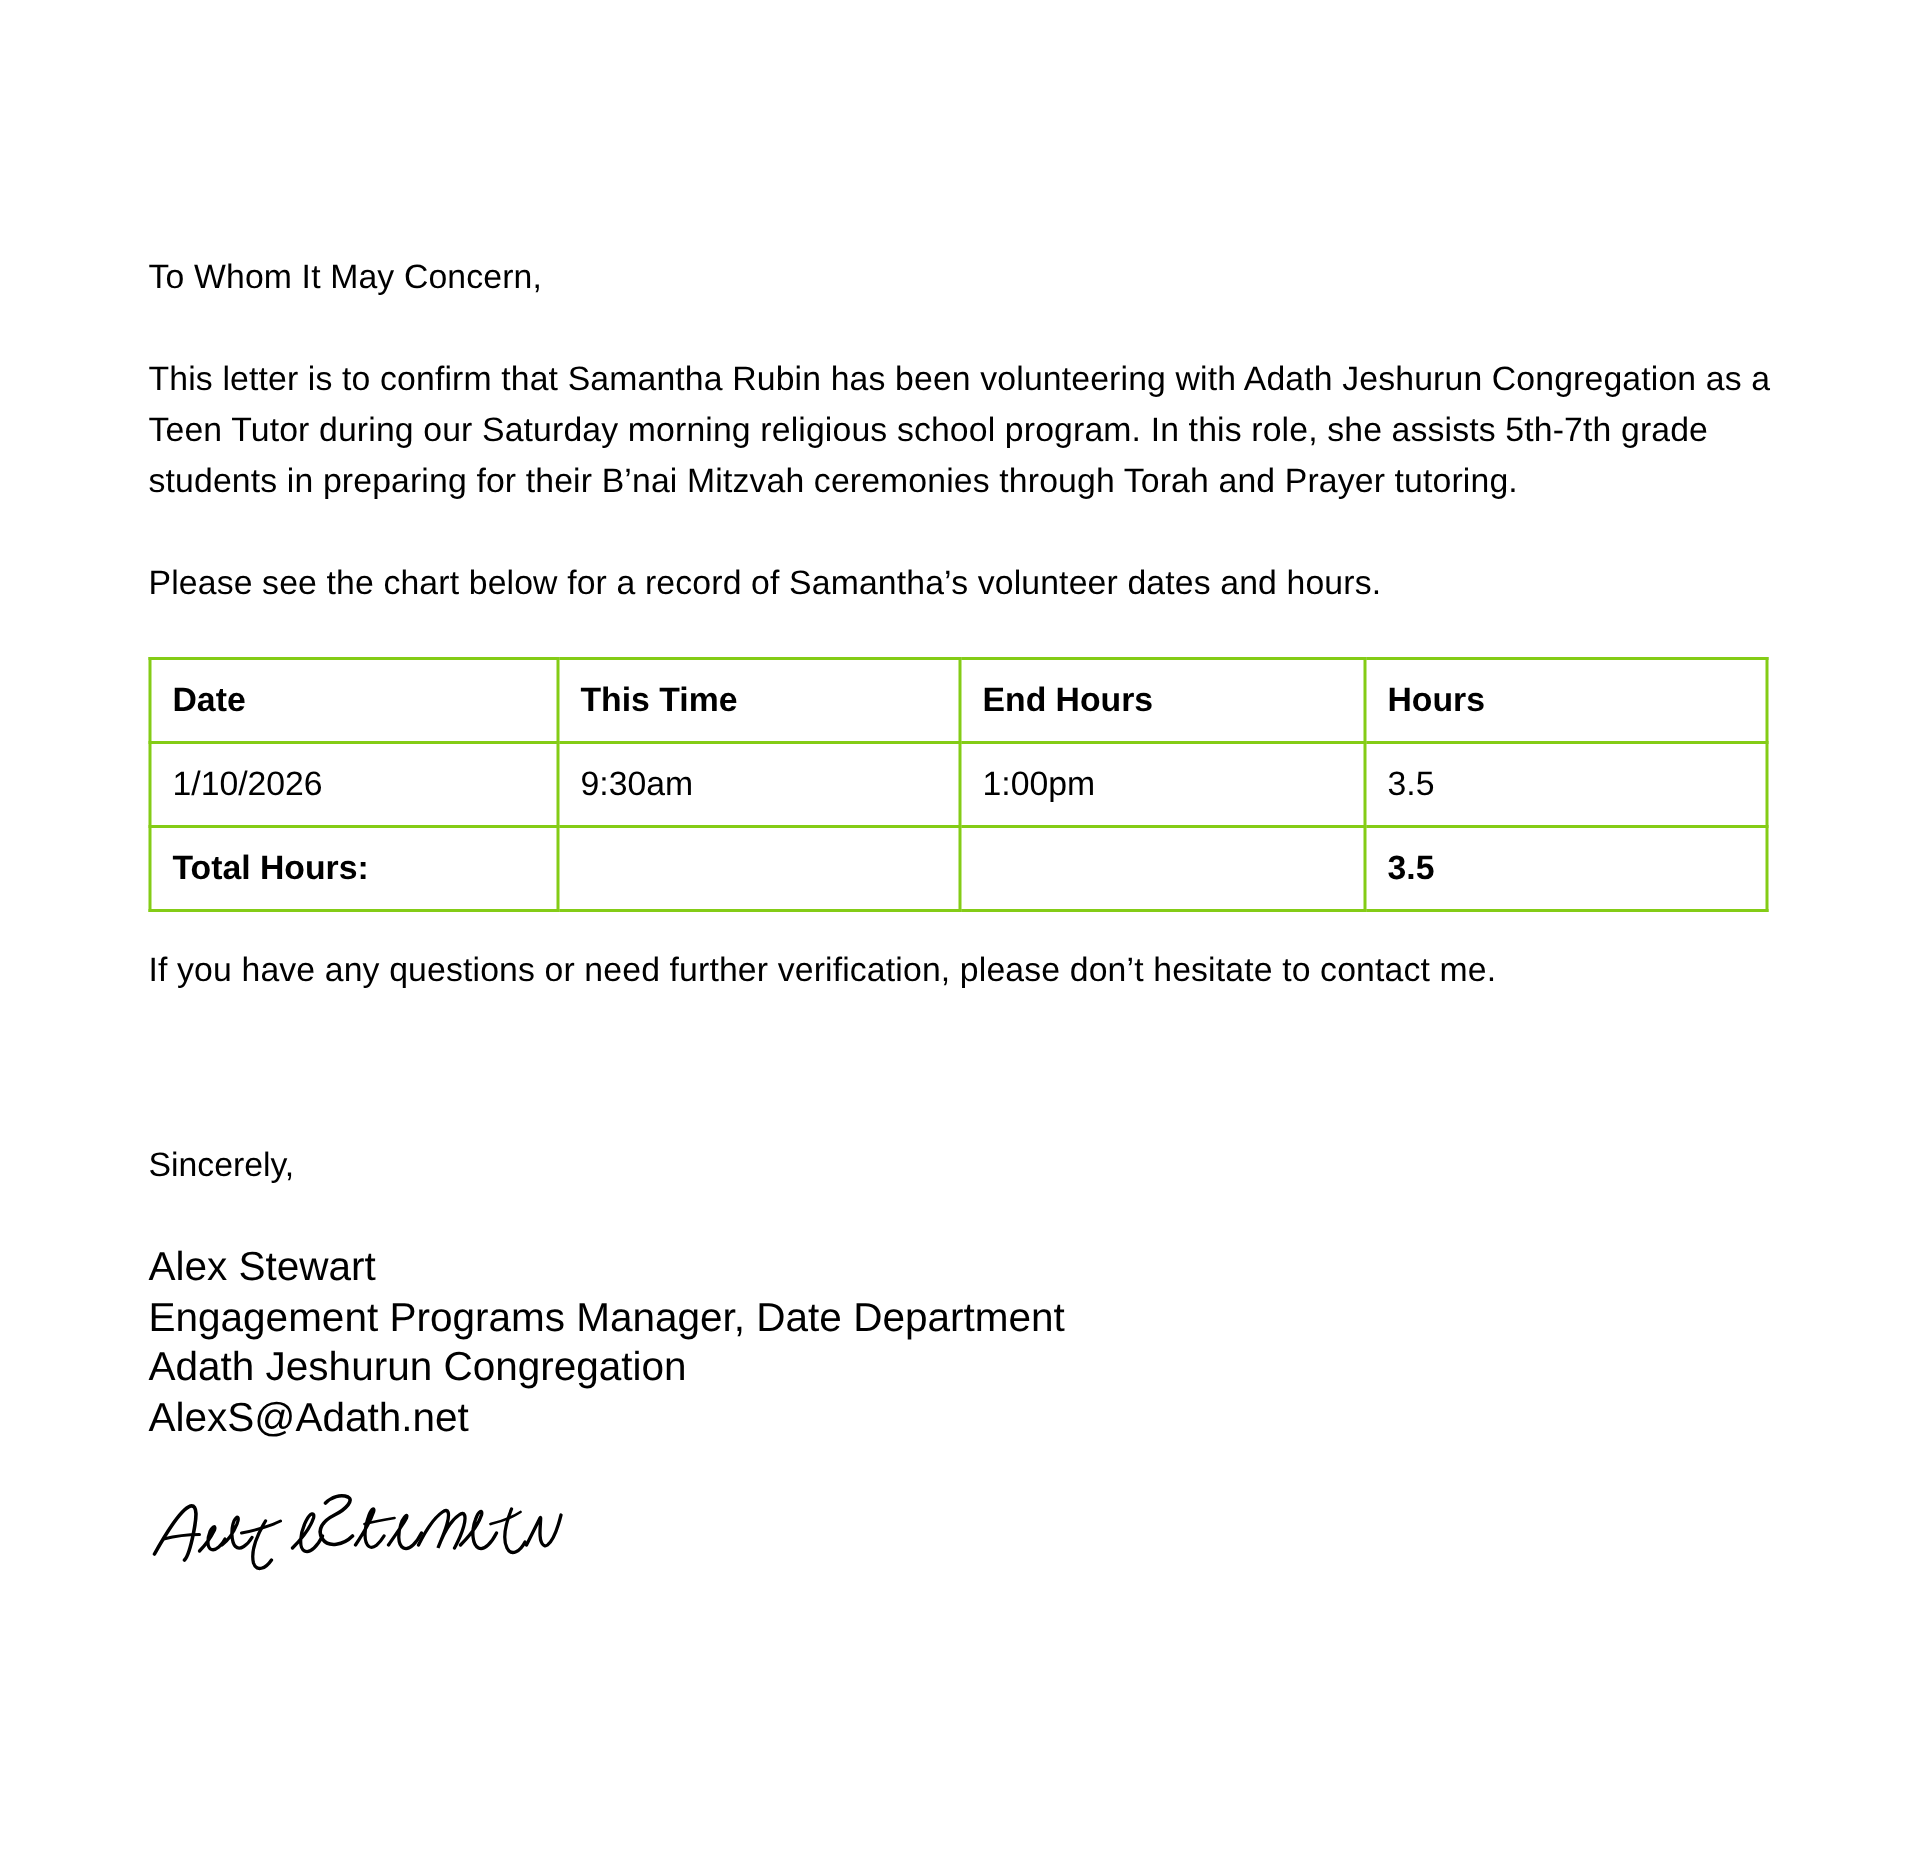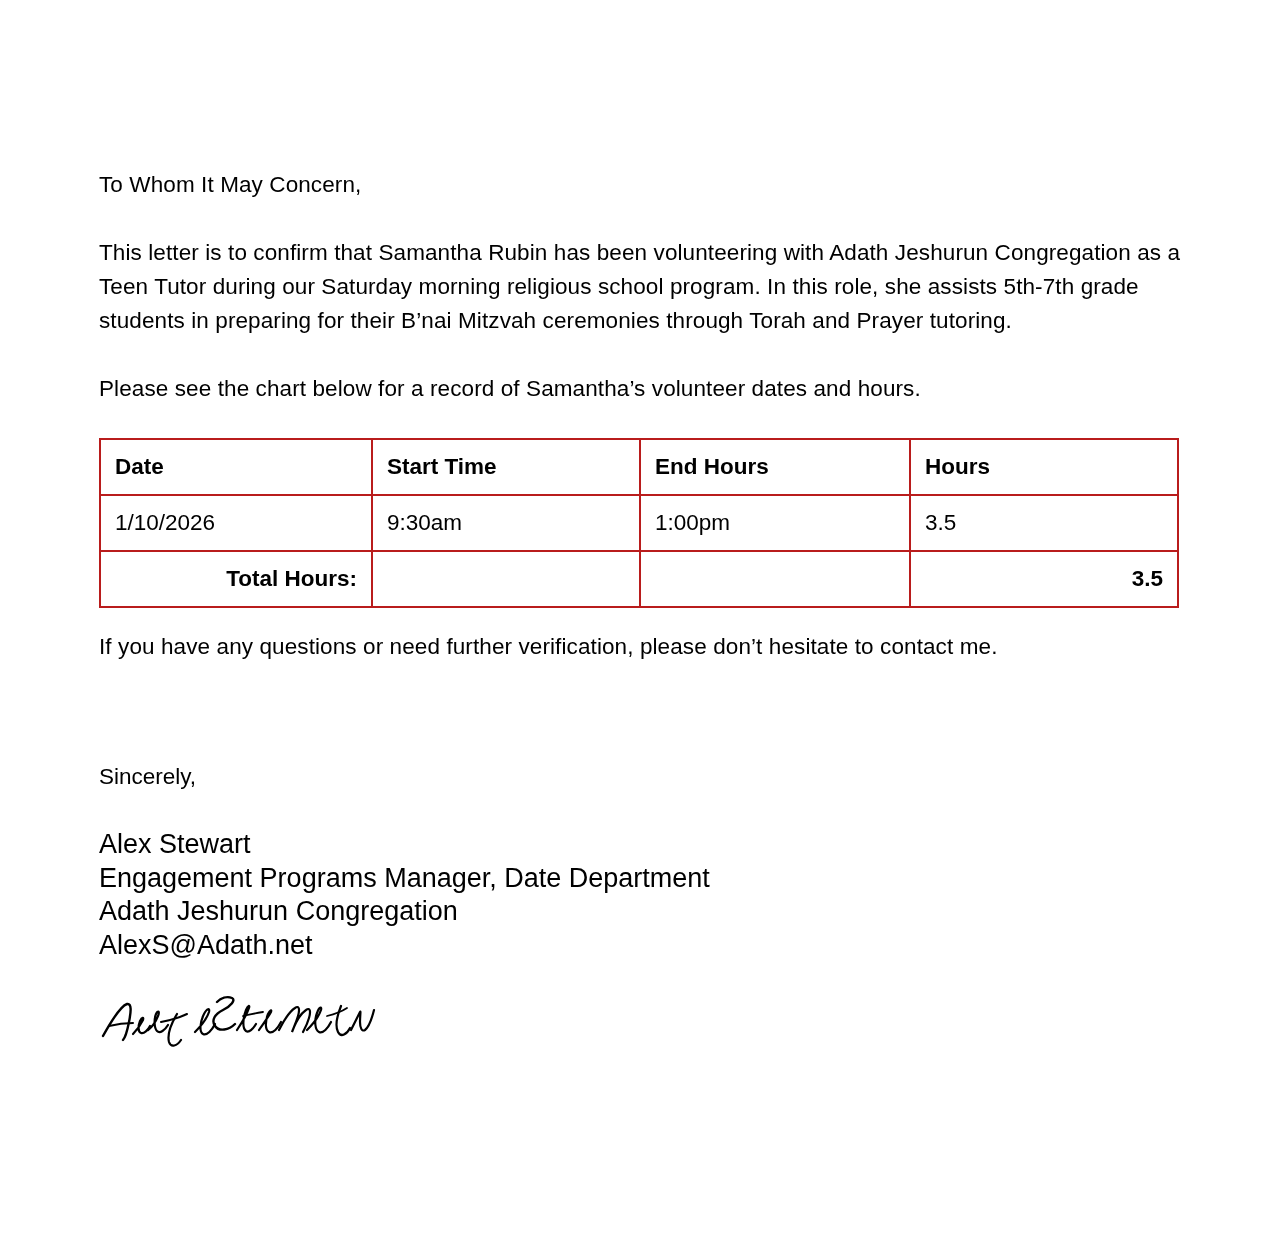--- a/index.html
+++ b/index.html
@@ -42,34 +42,33 @@
   .salutation {
     margin-bottom: 32px;
   }
   table.hours-table {
     border-collapse: collapse;
     width: 1078px;
     margin: 4px 0 22px 0;
     table-layout: fixed;
   }
   table.hours-table td, table.hours-table th {
-    border: 2px solid #b91c1c;
+    border: 2px solid #84cc16;
     padding: 10px 14px;
     font-size: 22.5px;
     line-height: 30px;
     text-align: left;
     vertical-align: middle;
     height: 34px;
   }
   table.hours-table th {
     font-weight: bold;
   }
   table.hours-table td.bold {
     font-weight: bold;
-    text-align: right;
   }
   col.c1 { width: 272px; }
   col.c2 { width: 268px; }
   col.c3 { width: 270px; }
   col.c4 { width: 268px; }
   .closing-para {
     margin-top: 26px;
     margin-bottom: 0;
   }
   .sign-block {
@@ -108,21 +107,21 @@
     <table class="hours-table">
       <colgroup>
         <col class="c1">
           <col class="c2">
           <col class="c3">
           <col class="c4">
       </colgroup>
       <thead>
         <tr>
           <th>Date</th>
-          <th>Start Time</th>
+          <th>This Time</th>
           <th>End Hours</th>
           <th>Hours</th>
         </tr>
       </thead>
       <tbody>
         <tr>
           <td>1/10/2026</td>
           <td>9:30am</td>
           <td>1:00pm</td>
           <td>3.5</td>

